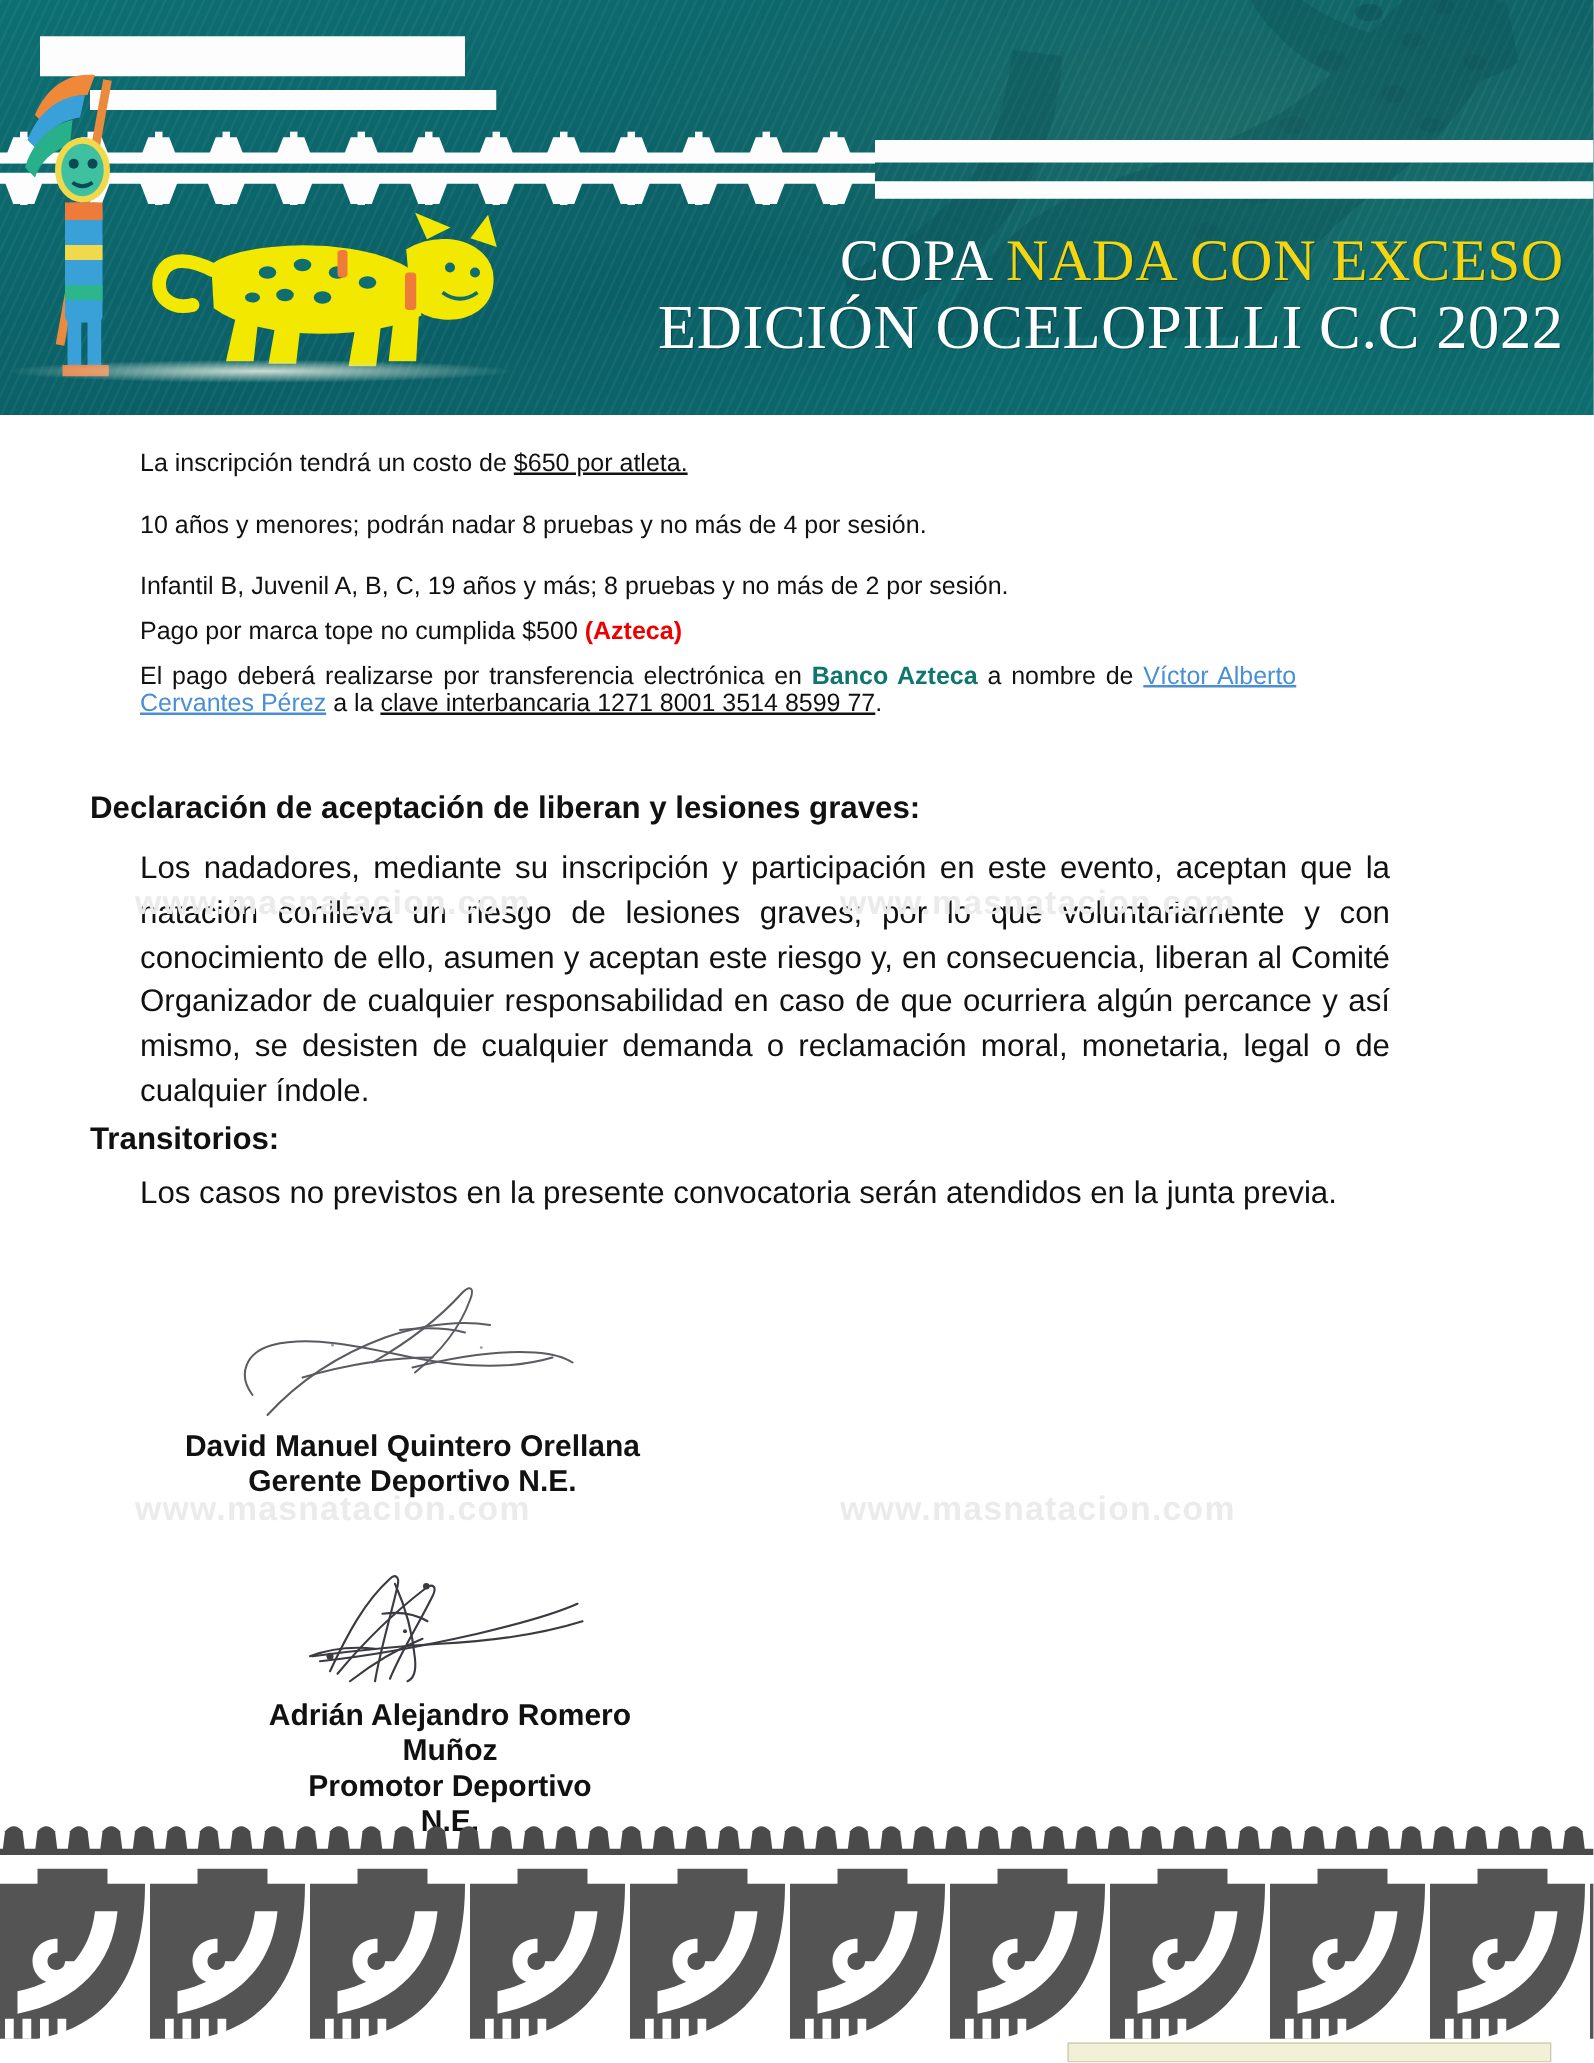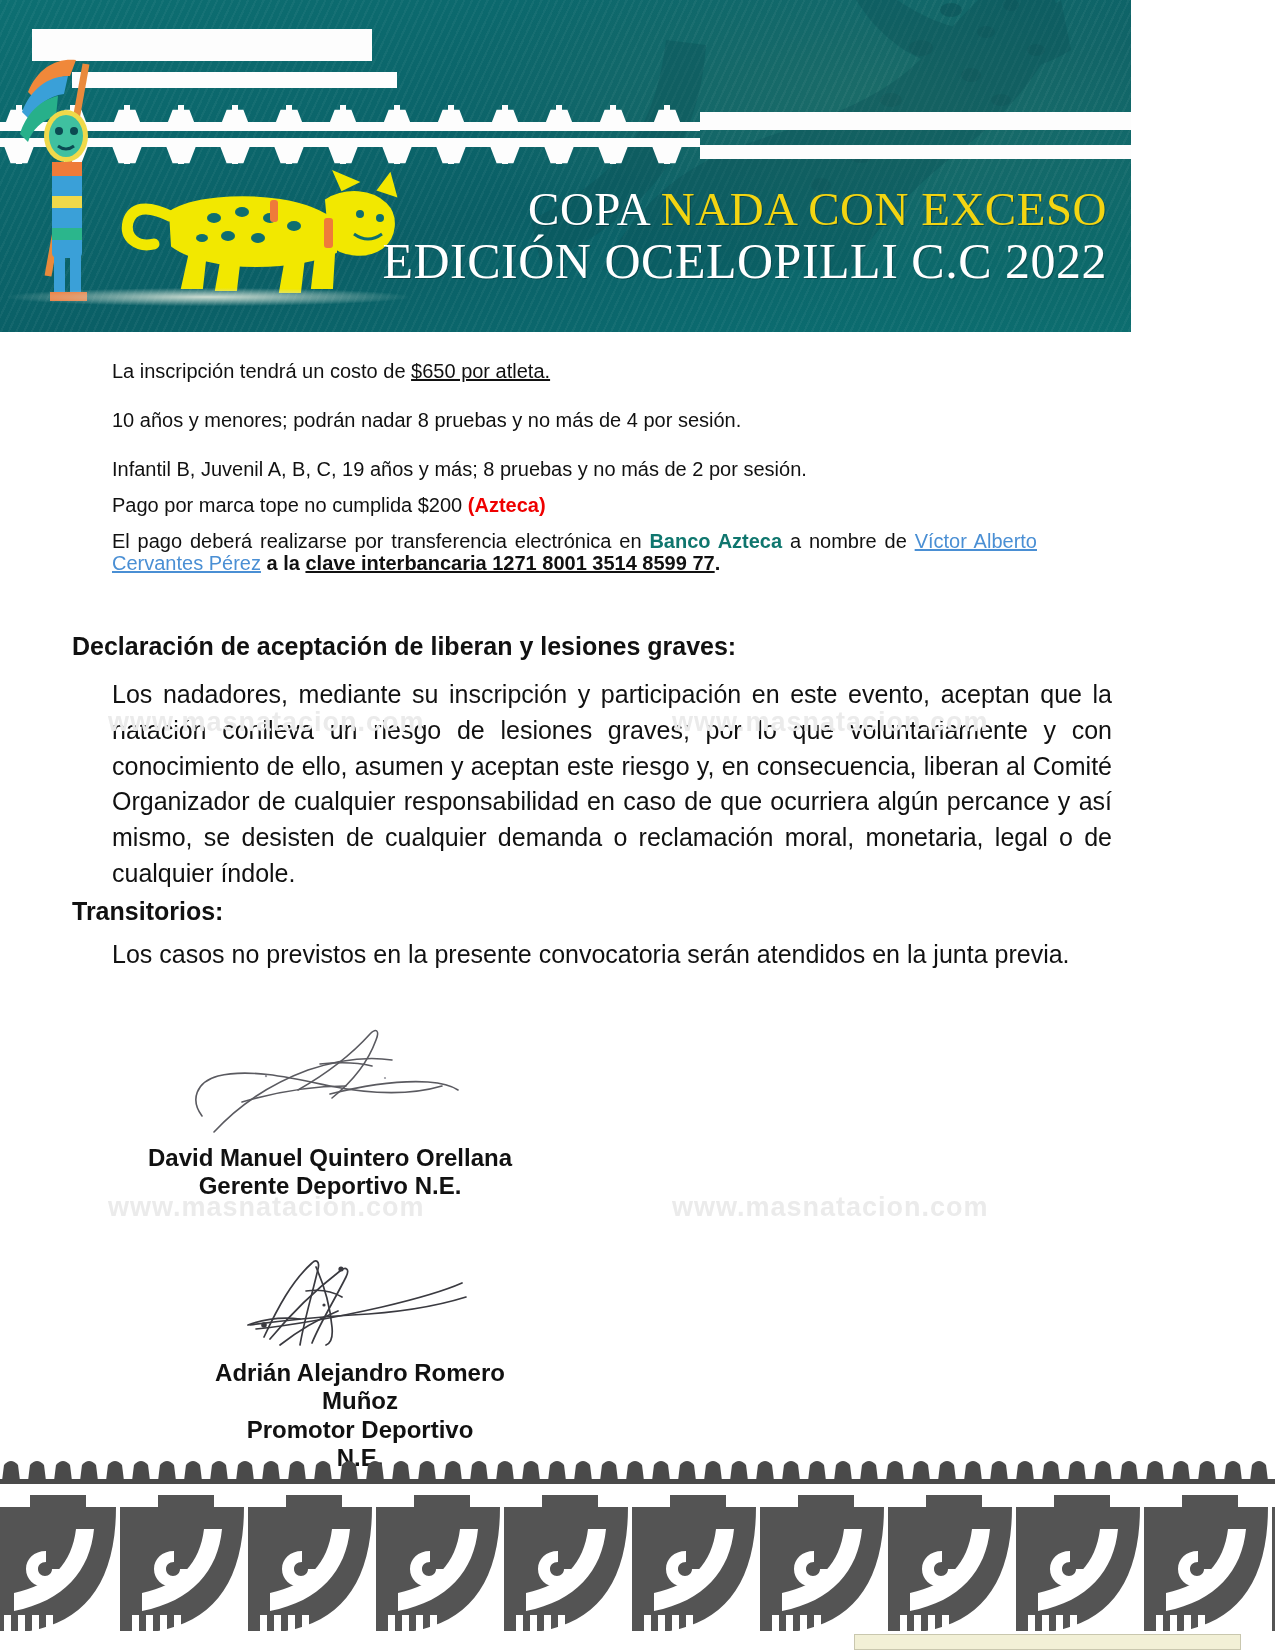--- a/index.html
+++ b/index.html
@@ -16,21 +16,21 @@
     width: 1275px;
     height: 1650px;
     background: #ffffff;
     overflow: hidden;
   }
 
   
   .banner {
     position: absolute;
     left: 0; top: 0;
-    width: 1131px;
+    width: 1275px;
     height: 332px;
     background: #0e6e70;
     overflow: hidden;
   }
   .banner-bg {
     position: absolute;
     inset: 0;
     background:
       repeating-linear-gradient(115deg, rgba(255,255,255,0.045) 0 2px, rgba(0,0,0,0) 2px 7px),
       radial-gradient(ellipse 60% 80% at 78% 30%, rgba(30,110,105,0.85) 0%, rgba(10,92,96,0) 65%),
@@ -137,21 +137,21 @@
   .p1 { position: absolute; left: 112px; top: 28px; }
   .p2 { position: absolute; left: 112px; top: 77px; }
   .p3 { position: absolute; left: 112px; top: 126px; }
   .p4 { position: absolute; left: 112px; top: 162px; }
   .p5 { position: absolute; left: 112px; top: 198px; width: 925px; text-align: justify; }
 
   .u  { text-decoration: underline; }
   .red { color: #ef0000; font-weight: bold; }
   .blue-b { color: #0f766e; font-weight: bold; }
   .blue-link { color: #4a8fd4; text-decoration: underline; }
-  .bold { font-weight: bold; }
+  .bold { font-weight: normal; }
 
   .sec-title {
     position: absolute;
     left: 72px;
     font-size: 25px;
     font-weight: bold;
     color: #111111;
   }
   .sec-decl { top: 300px; }
   .sec-trans { top: 565px; }
@@ -390,21 +390,21 @@
 
     <div class="para p1">
       <span>La inscripción tendrá un costo de </span><span class="u">$650 por atleta.</span>
     </div>
 
     <div class="para p2">10 años y menores; podrán nadar 8 pruebas y no más de 4 por sesión.</div>
 
     <div class="para p3">Infantil B, Juvenil A, B, C, 19 años y más; 8 pruebas y no más de 2 por sesión.</div>
 
     <div class="para p4">
-      <span>Pago por marca tope no cumplida $200 </span><span class="red">(Azteca)</span>
+      <span>Pago por marca tope no cumplida $500 </span><span class="red">(Azteca)</span>
     </div>
 
     <div class="para p5">
       <span>El pago deberá realizarse por transferencia electrónica en </span><span class="blue-b">Banco Azteca</span><span> a nombre de </span><span class="blue-link">Víctor Alberto Cervantes Pérez</span><span class="bold"> a la </span><span class="bold u">clave interbancaria 1271 8001 3514 8599 77</span><span class="bold">.</span>
     </div>
 
     <div class="sec-title sec-decl">Declaración de aceptación de liberan y lesiones graves:</div>
     <div class="decl-body">Los nadadores, mediante su inscripción y participación en este evento, aceptan que la natación conlleva un riesgo de lesiones graves; por lo que voluntariamente y con conocimiento de ello, asumen y aceptan este riesgo y, en consecuencia, liberan al Comité Organizador de cualquier responsabilidad en caso de que ocurriera algún percance y así mismo, se desisten de cualquier demanda o reclamación moral, monetaria, legal o de cualquier índole.</div>
 
     <div class="sec-title sec-trans">Transitorios:</div>

